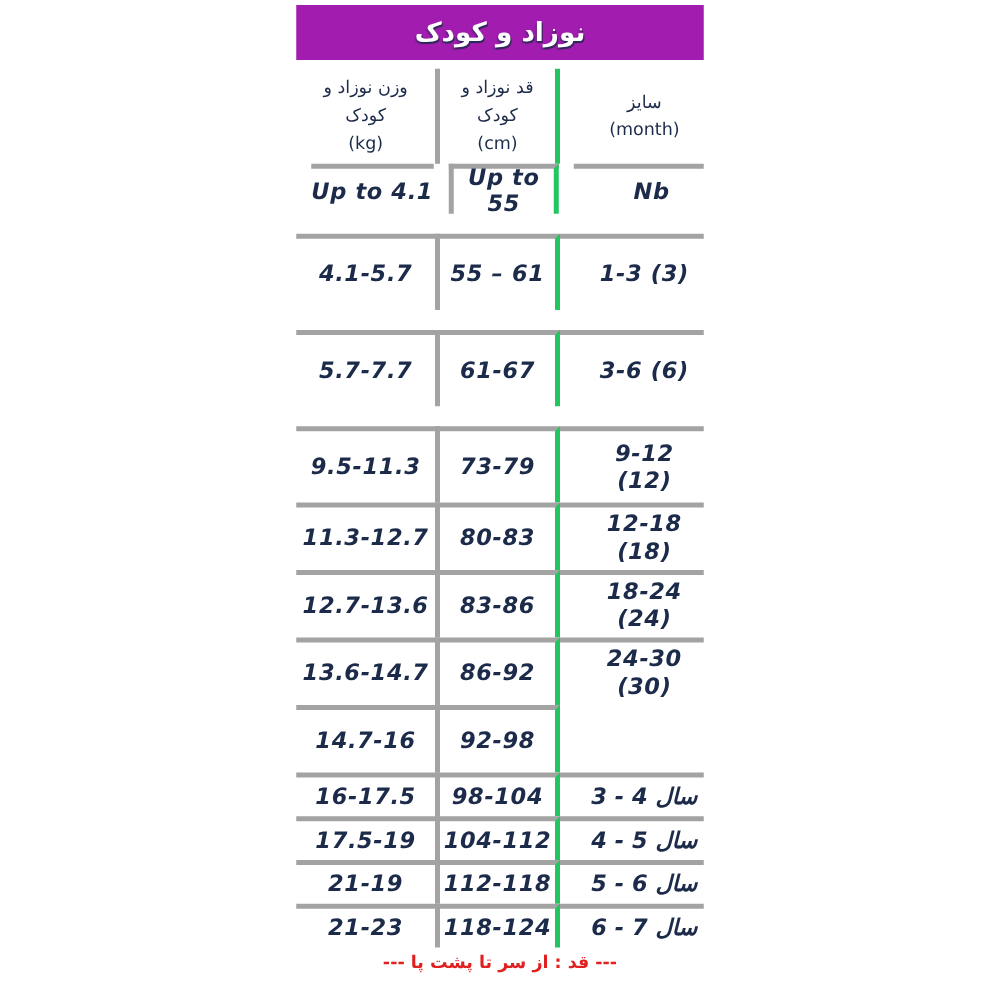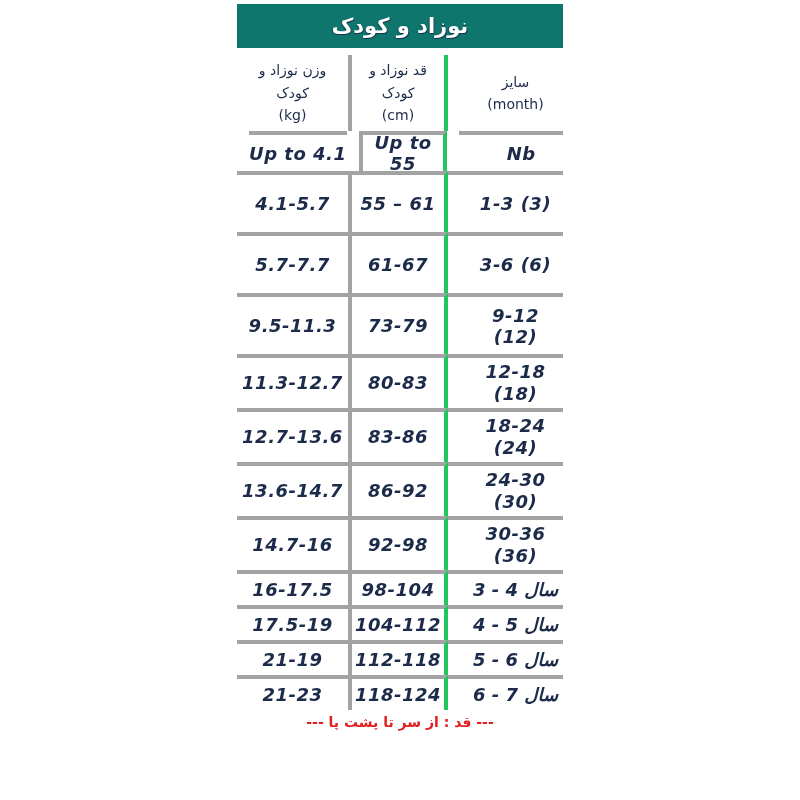--- a/index.html
+++ b/index.html
@@ -19,21 +19,21 @@
     text-align: center;
     direction: rtl;
     font-size: 17px;
     font-weight: bold;
     color: #141414;
     margin: 2px 0 9px 0;
     line-height: 22px;
   }
   .banner {
     height: 44px;
-    background: #0f766e;
+    background: #a21caf;
     color: #ffffff;
     direction: rtl;
     display: flex;
     align-items: center;
     justify-content: center;
     font-size: 21px;
     font-weight: bold;
     text-shadow: 1px 1px 0 rgba(27, 42, 74, 0.75), -1px 1px 1px rgba(27, 42, 74, 0.45);
     margin-bottom: 7px;
   }
@@ -65,21 +65,21 @@
     line-height: 1.6;
     font-weight: 500;
   }
   .val {
     font-size: 18px;
     font-weight: bold;
     font-style: italic;
     letter-spacing: 0.5px;
   }
   .r-upto .cell   { height: 40px; margin-left: 12px; }
-  .r-single .cell { height: 61px; }
+  .r-single .cell { height: 61px; margin-top: 16px; }
   .r-double .cell { height: 54px; line-height: 1.25; }
   .r-year .cell   { height: 35px; }
   .footnote {
     direction: rtl;
     text-align: center;
     color: #e02020;
     font-size: 14px;
     font-weight: bold;
     margin-top: 3px;
     line-height: 18px;
@@ -148,22 +148,20 @@
     <div class="row r-double">
       <div class="cell col-w val">13.6-14.7</div>
       <div class="cell col-h val">86-92</div>
       <div class="cell col-s val">24-30
 (30)</div>
     </div>
 
     <div class="row r-double">
       <div class="cell col-w val">14.7-16</div>
       <div class="cell col-h val">92-98</div>
-      <div class="cell col-s val">30-36
-(36)</div>
     </div>
 
     <div class="row r-year">
       <div class="cell col-w val">16-17.5</div>
       <div class="cell col-h val">98-104</div>
       <div class="cell col-s val">3 - 4  سال</div>
     </div>
 
     <div class="row r-year">
       <div class="cell col-w val">17.5-19</div>

